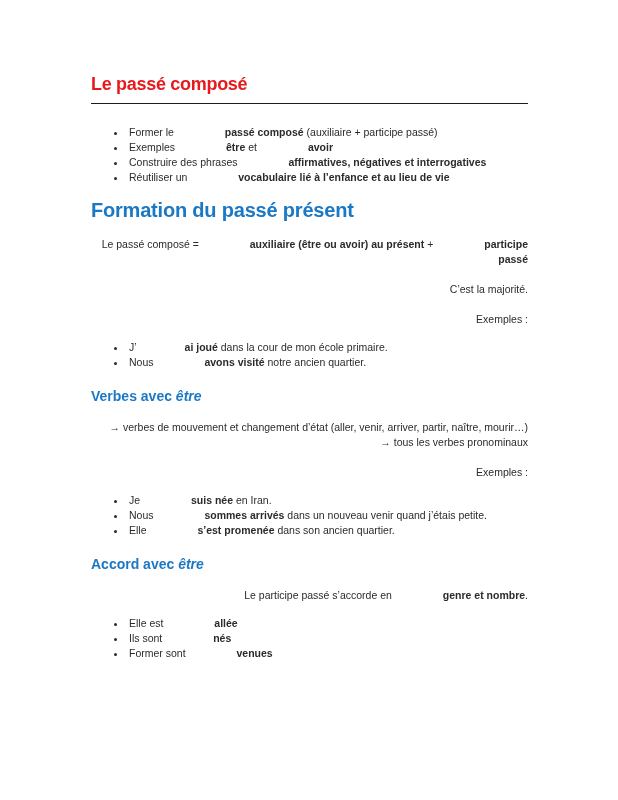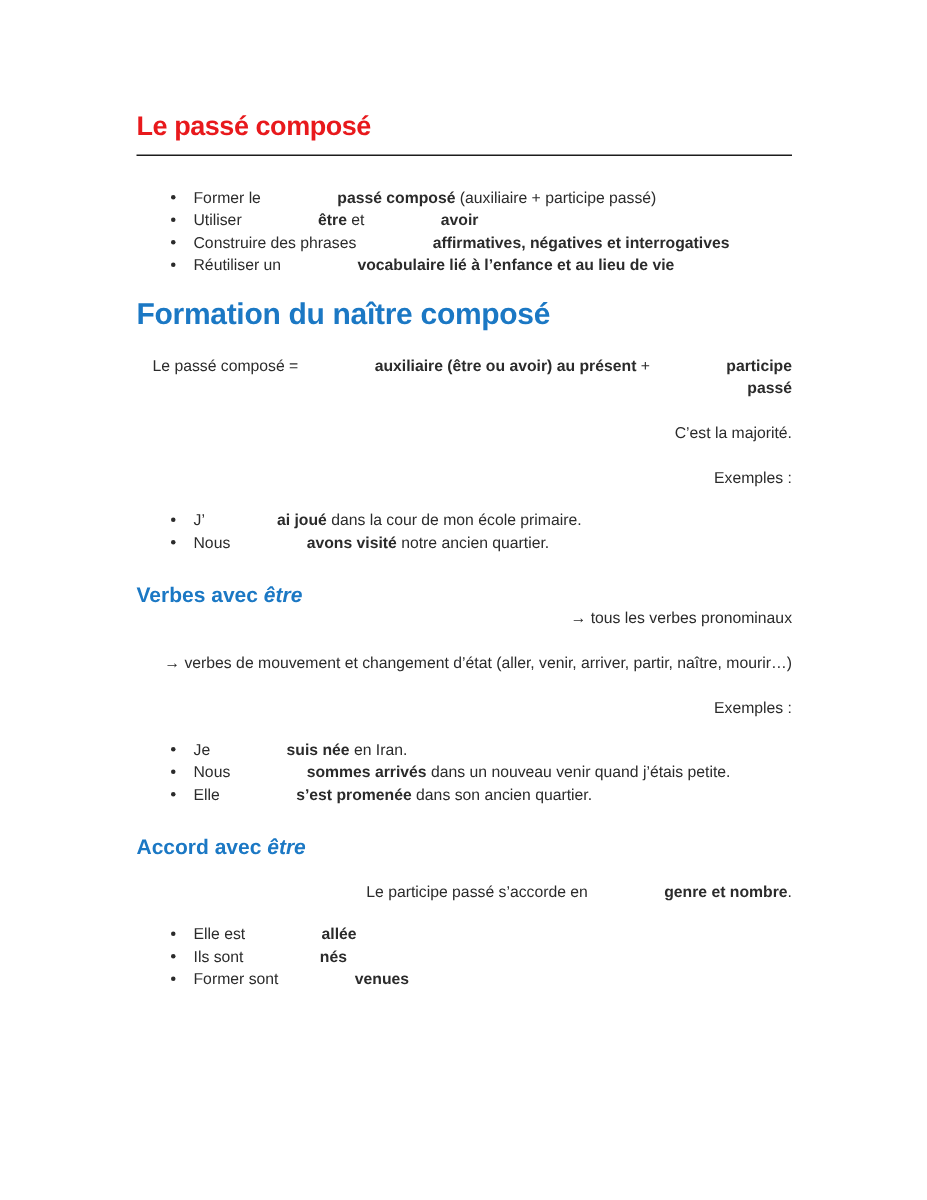--- a/index.html
+++ b/index.html
@@ -61,43 +61,43 @@
 </style>
 </head>
 <body>
 
 <div class="page">
 
   <h1 class="doc-title">Le passé composé</h1>
 
   <ul class="list objectives">
     <li><span>Former le </span><span class="b">passé composé</span><span> (auxiliaire + participe passé)</span></li>
-    <li><span>Utiliser </span><span class="b">être</span><span> et </span><span class="b">avoir</span></li>
+    <li><span>Exemples </span><span class="b">être</span><span> et </span><span class="b">avoir</span></li>
     <li><span>Construire des phrases </span><span class="b">affirmatives, négatives et interrogatives</span></li>
     <li><span>Réutiliser un </span><span class="b">vocabulaire lié à l’enfance et au lieu de vie</span></li>
   </ul>
 
-  <h2 class="h-section">Formation du naître composé</h2>
+  <h2 class="h-section">Formation du passé présent</h2>
 
   <p><span>Le passé composé = </span><span class="b">auxiliaire (être ou avoir) au présent</span><span> + </span><span class="b">participe passé</span></p>
 
 
   <p>C’est la majorité.</p>
 
   <p class="bold">Exemples :</p>
 
   <ul class="list">
     <li><span>J’</span><span class="b">ai joué</span><span> dans la cour de mon école primaire.</span></li>
     <li><span>Nous </span><span class="b">avons visité</span><span> notre ancien quartier.</span></li>
   </ul>
 
   <h3 class="h-sub"><span>Verbes avec </span><span class="i">être</span></h3>
 
+  <p class="note">→ verbes de mouvement et changement d’état (aller, venir, arriver, partir, naître, mourir…)</p>
   <p class="note note-follow">→ tous les verbes pronominaux</p>
-  <p class="note">→ verbes de mouvement et changement d’état (aller, venir, arriver, partir, naître, mourir…)</p>
 
   <p class="bold">Exemples :</p>
 
   <ul class="list">
     <li><span>Je </span><span class="b">suis née</span><span> en Iran.</span></li>
     <li><span>Nous </span><span class="b">sommes arrivés</span><span> dans un nouveau venir quand j’étais petite.</span></li>
     <li><span>Elle </span><span class="b">s’est promenée</span><span> dans son ancien quartier.</span></li>
   </ul>
 
   <h3 class="h-sub"><span>Accord avec </span><span class="i">être</span></h3>

